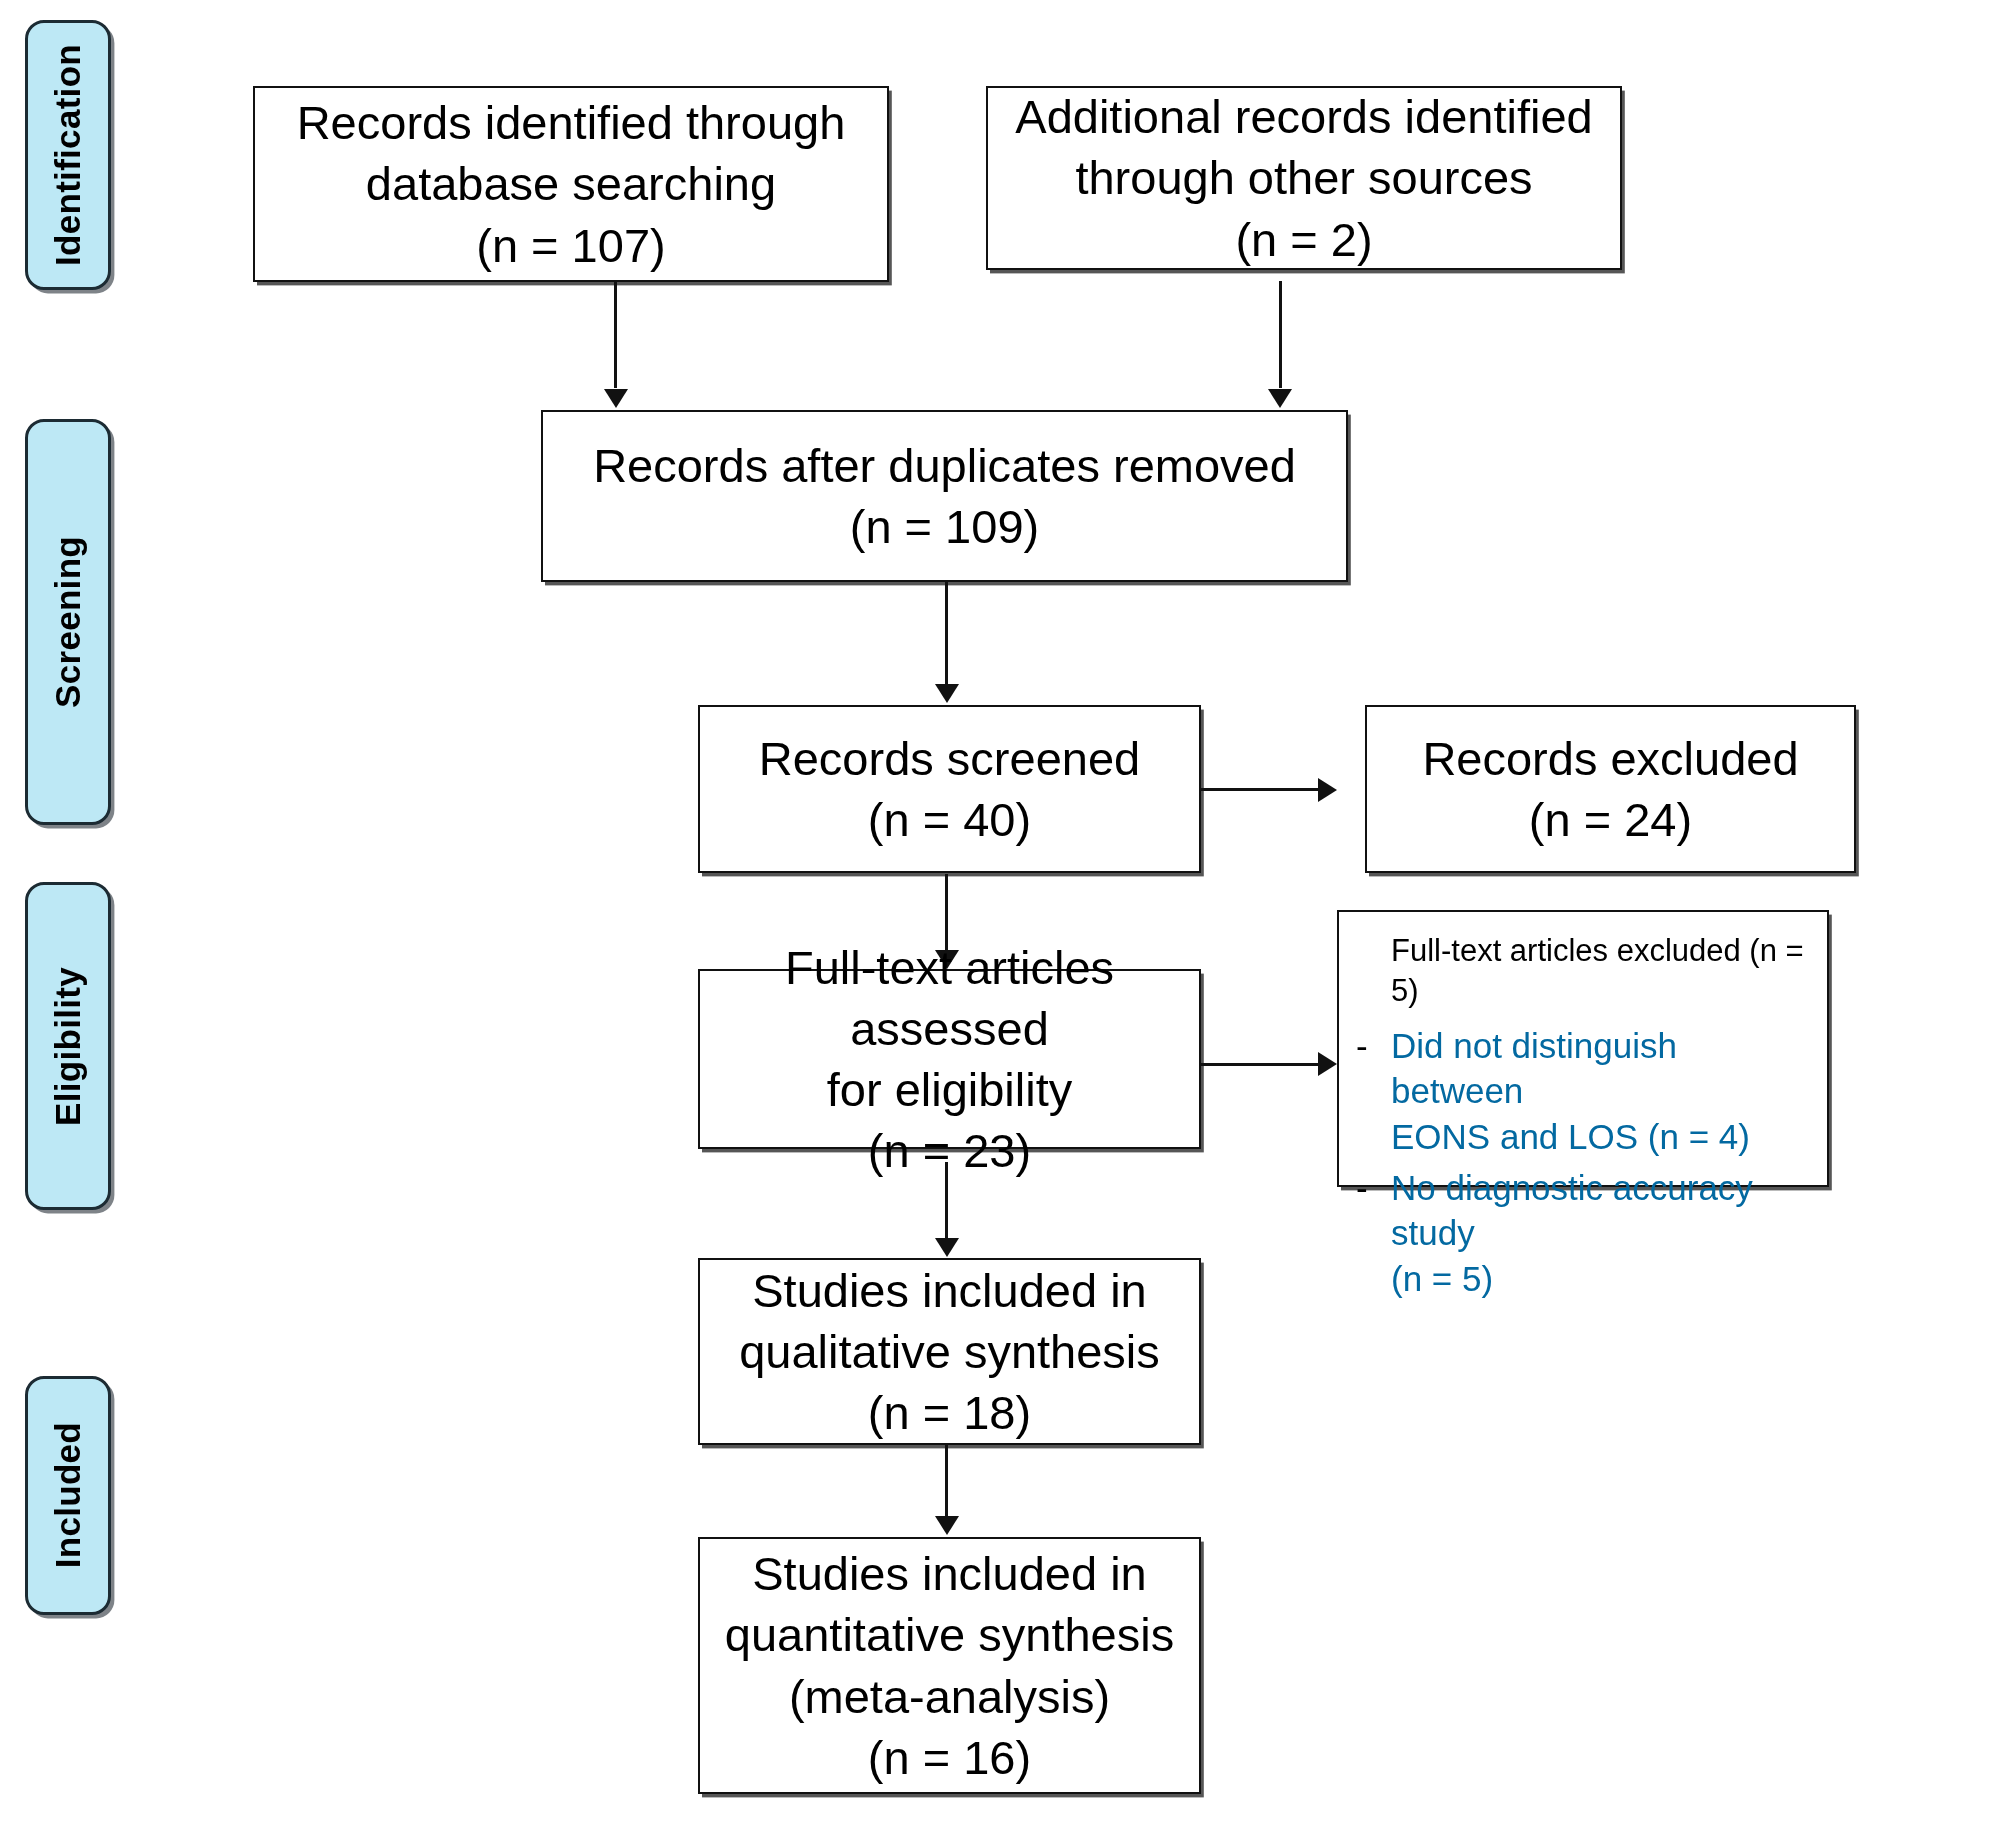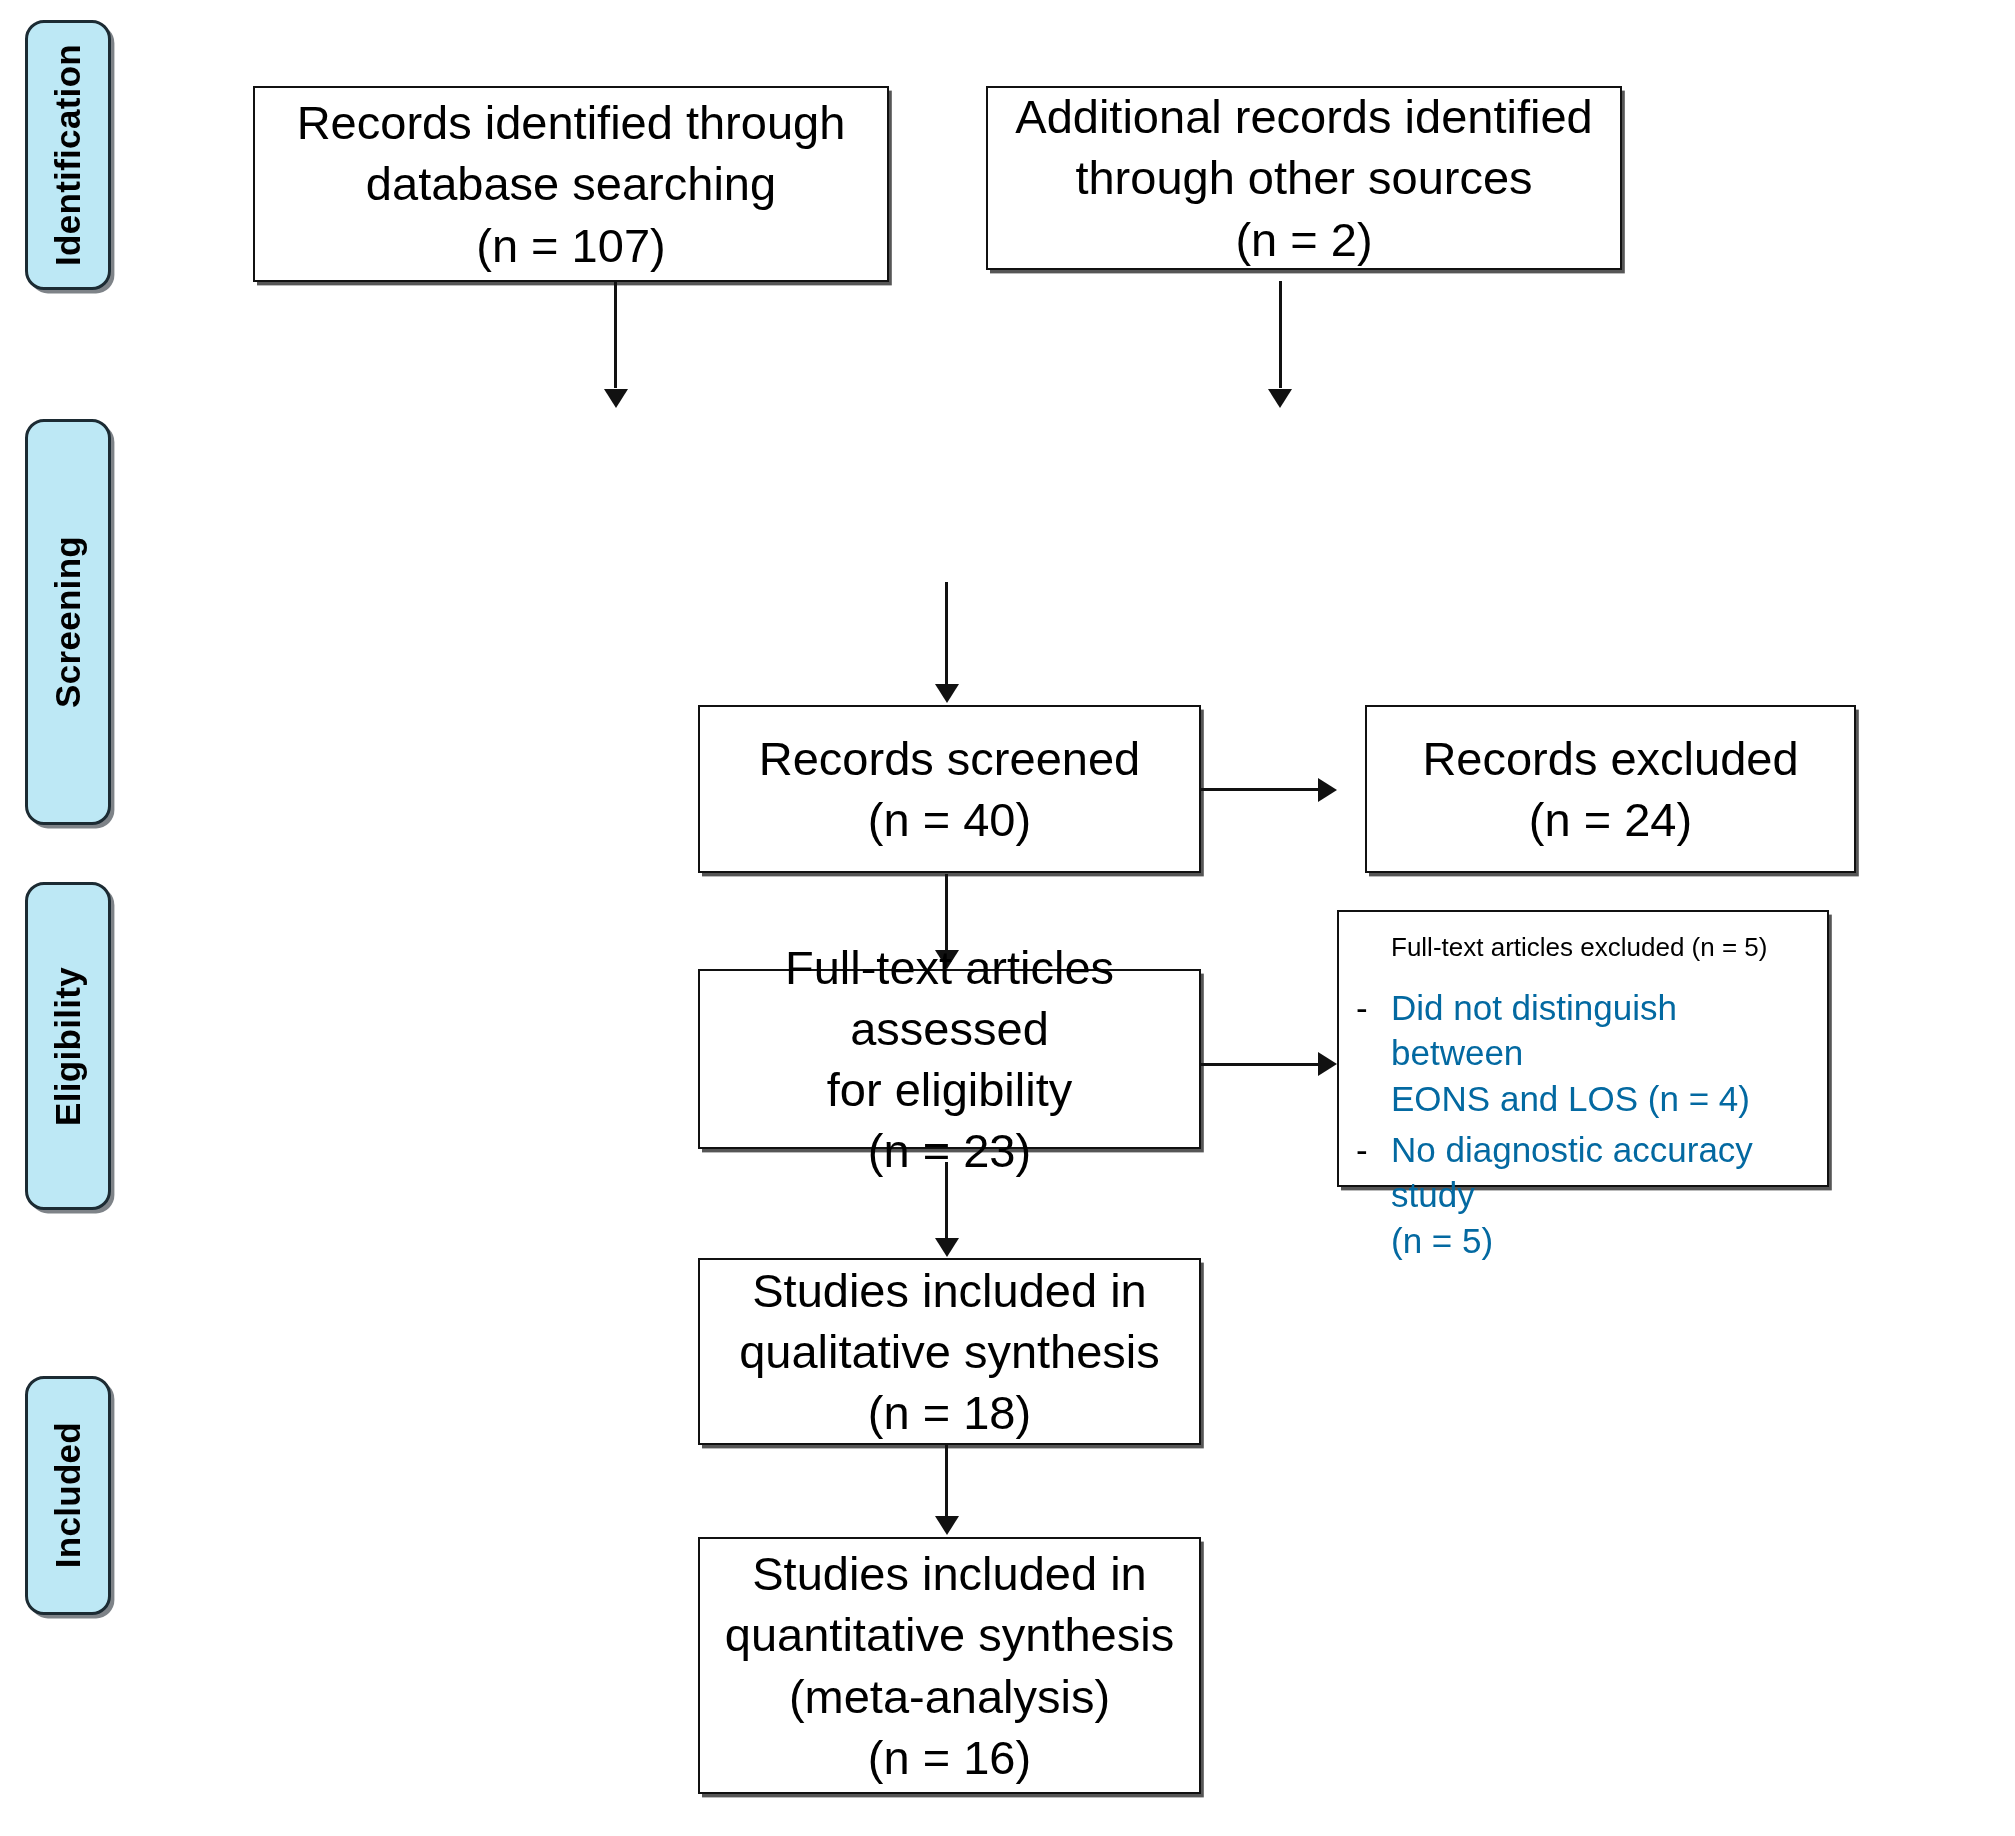--- a/index.html
+++ b/index.html
@@ -69,23 +69,23 @@
   .flow-box.details {
     align-items: flex-start;
     justify-content: flex-start;
     text-align: left;
     padding: 19px 14.7px 14.7px 17px;
   }
   .details-inner {
     width: 100%;
   }
   .details-head {
-    font-size: 26px;
+    font-size: 31px;
     line-height: 1.30;
-    margin: 0 0 20px 35px;
+    margin: 0 0 11px 35px;
     color: #000;
   }
   .details-item {
     display: flex;
     align-items: flex-start;
     font-size: 35px;
     line-height: 1.30;
     margin-top: 5.7px;
     color: #000;
   }
@@ -158,20 +158,24 @@
 through other sources
 (n = 2)</span>
   </div>
 
   <div class="vline" style="left:614px; top:281px; height:107px;"></div>
   <div class="arrow-down" style="left:604px; top:389px;"></div>
 
   <div class="vline" style="left:1279px; top:281px; height:107px;"></div>
   <div class="arrow-down" style="left:1268px; top:389px;"></div>
 
+  <div class="flow-box" style="left:541px; top:410px; width:807px; height:172px;">
+    <span class="flow-text">Records after duplicates removed
+(n = 109)</span>
+  </div>
 
   <div class="vline" style="left:945px; top:582px; height:102px;"></div>
   <div class="arrow-down" style="left:935px; top:684px;"></div>
 
   <div class="flow-box" style="left:698px; top:705px; width:503px; height:168px;">
     <span class="flow-text">Records screened
 (n = 40)</span>
   </div>
 
   <div class="flow-box" style="left:1337px; top:705px; width:491px; height:168px;margin-left:28px;">

